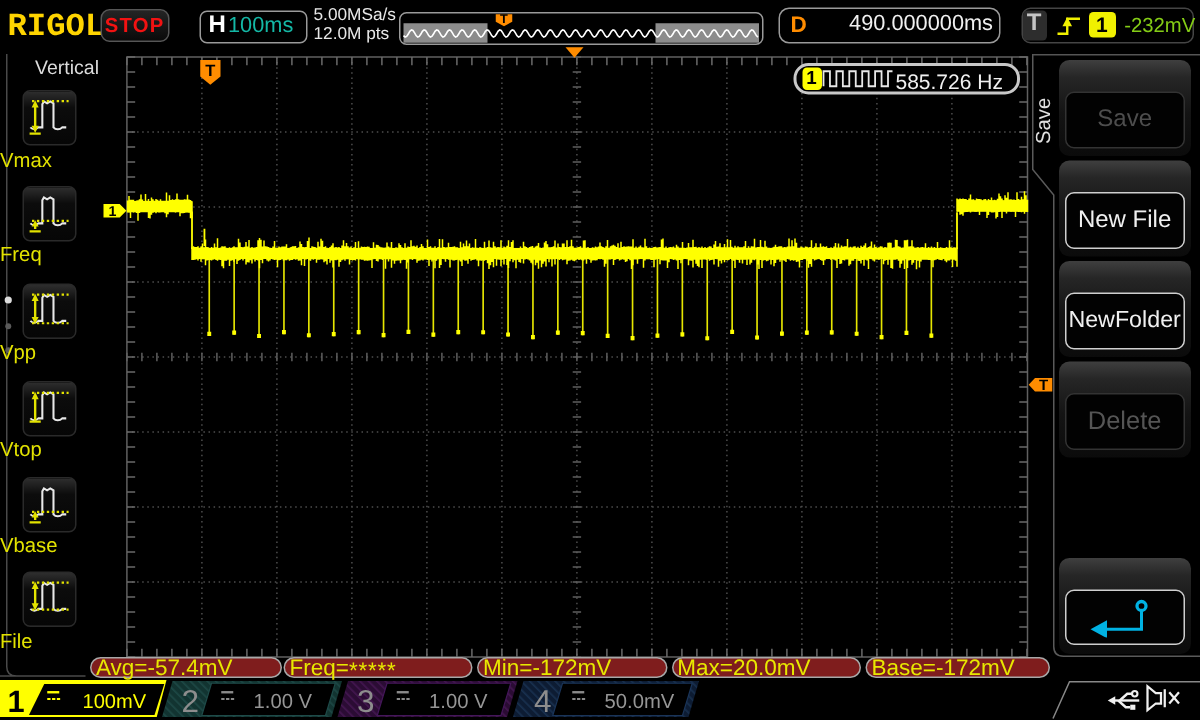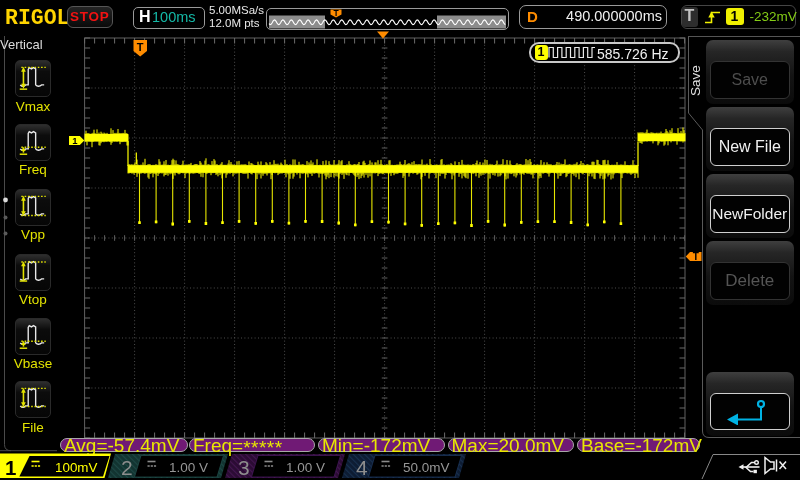--- a/index.html
+++ b/index.html
@@ -1,24 +1,24 @@
 <!DOCTYPE html>
 <html><head><meta charset="utf-8">
 <style>
 *{margin:0;padding:0;box-sizing:border-box}
 html,body{width:800px;height:480px;background:#000;overflow:hidden}
 body{font-family:"Liberation Sans",sans-serif;position:relative}
 .abs{position:absolute}
-.pill{position:absolute;top:437.7px;height:14.2px;border:1px solid #a8a8a8;border-radius:7px;background:#701a75;color:#e8e800;font-size:19px;line-height:13.5px;padding-left:3px;white-space:nowrap}
+.pill{position:absolute;top:437.7px;height:14.2px;border:1px solid #a8a8a8;border-radius:7px;background:#7f1d1d;color:#e8e800;font-size:15px;line-height:13.5px;padding-left:3px;white-space:nowrap}
 .blk{position:absolute;left:706px;width:87.5px;height:64px;border-radius:7px;background:linear-gradient(180deg,#3f3f3f 0%,#262626 18%,#141414 55%,#0b0b0b 100%)}
 .ibtn{position:absolute;left:709.5px;width:80.5px;height:38px;border-radius:6px;background:#020202;font-size:16px;display:flex;align-items:center;justify-content:center}
 .en{border:1.6px solid #cfcfcf;color:#f0f0f0}
 .dis{border:1.6px solid #333;color:#4d4d4d}
 .micon{position:absolute;left:14.5px;width:36.5px;height:37px;border-radius:5px;background:linear-gradient(180deg,#2e2e2e,#0c0c0c 30%,#060606);border:1px solid #2a2a2a}
-.mlab{position:absolute;left:0;width:66px;text-align:center;color:#e3e300;font-size:13.5px}
+.mlab{position:absolute;left:0;width:66px;color:#e3e300;font-size:13.5px}
 </style></head>
 <body>
 
 <div class="abs" style="left:5px;top:6px;color:#ffd400;font-family:Liberation Mono, monospace;font-weight:bold;font-size:21.5px">RIGOL</div>
 <div class="abs" style="left:67px;top:6.3px;width:45.5px;height:22px;background:linear-gradient(180deg,#242424,#0a0a0a);border:1.5px solid #565656;border-radius:6px;color:#f21212;font-weight:bold;font-size:13.5px;text-align:center;line-height:19.5px;letter-spacing:0.8px">STOP</div>
 <div class="abs" style="left:133px;top:7px;width:72px;height:22px;border:1.5px solid #9a9a9a;border-radius:5px;background:#000"></div>
 <div class="abs" style="left:139px;top:8px;color:#fff;font-weight:bold;font-size:16px">H</div>
 <div class="abs" style="left:152px;top:9px;width:50px;text-align:left;color:#14b8a6;font-size:14.5px">100ms</div>
 <div class="abs" style="left:209px;top:4px;color:#e8e8e8;font-size:11.5px;line-height:12.5px">5.00MSa/s<br>12.0M pts</div>
 
@@ -76,21 +76,21 @@
   <path d="M549 57.5V47.5H553.3V57.5H557.6V47.5H561.9V57.5H566.2V47.5H570.5V57.5H574.8V47.5H579.1V57.5H583.4V47.5H587.7V57.5H592.0V47.5H595.0" fill="none" stroke="#e8e8e8" stroke-width="1.2"></path>
 </svg>
 <div class="abs" style="left:597px;top:45.5px;color:#f0f0f0;font-size:14px">585.726 Hz</div>
 
 <svg class="abs" style="left:0;top:0" width="66" height="480" viewBox="0 0 66 480">
   <path d="M4.5 36V444.5Q4.5 450.7 11 450.7H57M0 450.7H11" fill="none" stroke="#4a4a4a" stroke-width="1"></path>
   <circle cx="5.5" cy="200" r="2.4" fill="#dcdcdc"></circle>
   <circle cx="5.5" cy="217.5" r="2" fill="#5a5a5a"></circle>
   <circle cx="5.5" cy="233.5" r="2" fill="#5a5a5a"></circle>
 </svg>
-<div class="abs" style="left:0;top:37px;width:66px;text-align:left;color:#dcdcdc;font-size:13px">Vertical</div>
+<div class="abs" style="left:0;top:37px;width:66px;text-align:right;color:#dcdcdc;font-size:13px">Vertical</div>
 <div class="micon" style="top:60px"><svg width="34" height="34" viewBox="0 0 32 32" style="margin-left:0px">
       <path d="M4 22.5C5.5 24 7.5 24 9 22.5H11.5V8L12.5 6.2L14.5 7.4L16.5 6.2L18.5 7.4V22.5C20 24.3 22.5 24 24 22.5H26.5" fill="none" stroke="#e8e8e8" stroke-width="1.3"></path>
       <path d="M5 6H28" stroke="#e3e300" stroke-width="1.4" stroke-dasharray="1.5 1.6" fill="none"></path>
       <path d="M7 8.5V23" stroke="#e3e300" stroke-width="1.5"></path>
       <polygon points="7,5.5 4.8,10 9.2,10" fill="#e3e300"></polygon>
       <polygon points="7,26 4.8,21.5 9.2,21.5" fill="#e3e300"></polygon>
       <path d="M3.5 26.5H10.5" stroke="#e3e300" stroke-width="1.4"></path>
     </svg></div>
 <div class="mlab" style="top:98.5px">Vmax</div>
 <div class="micon" style="top:123.5px"><svg width="34" height="34" viewBox="0 0 32 32" style="margin-left:0px">

